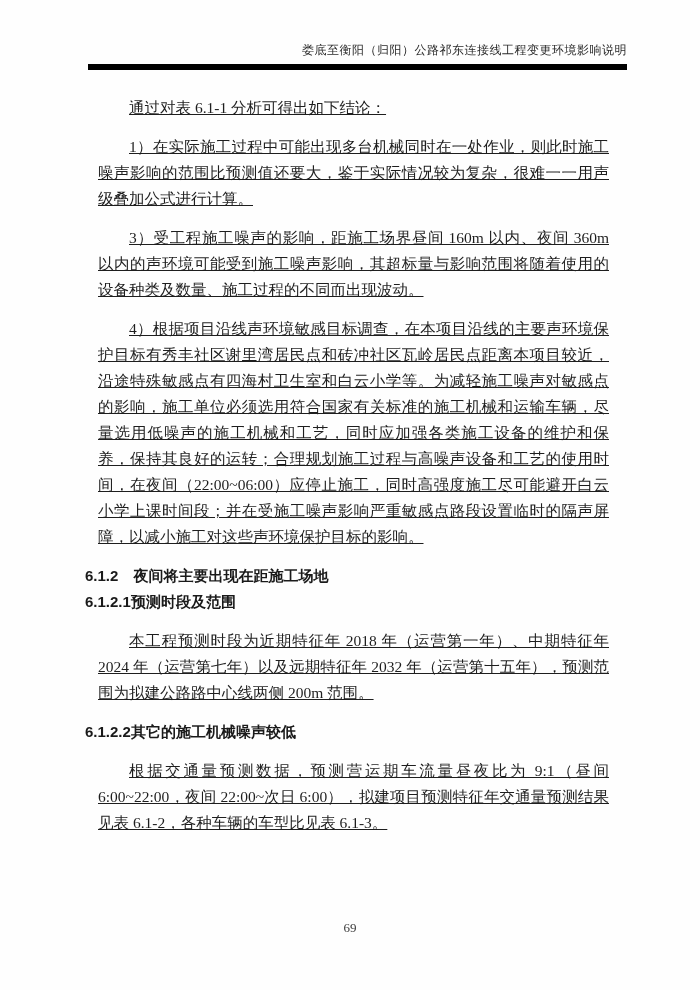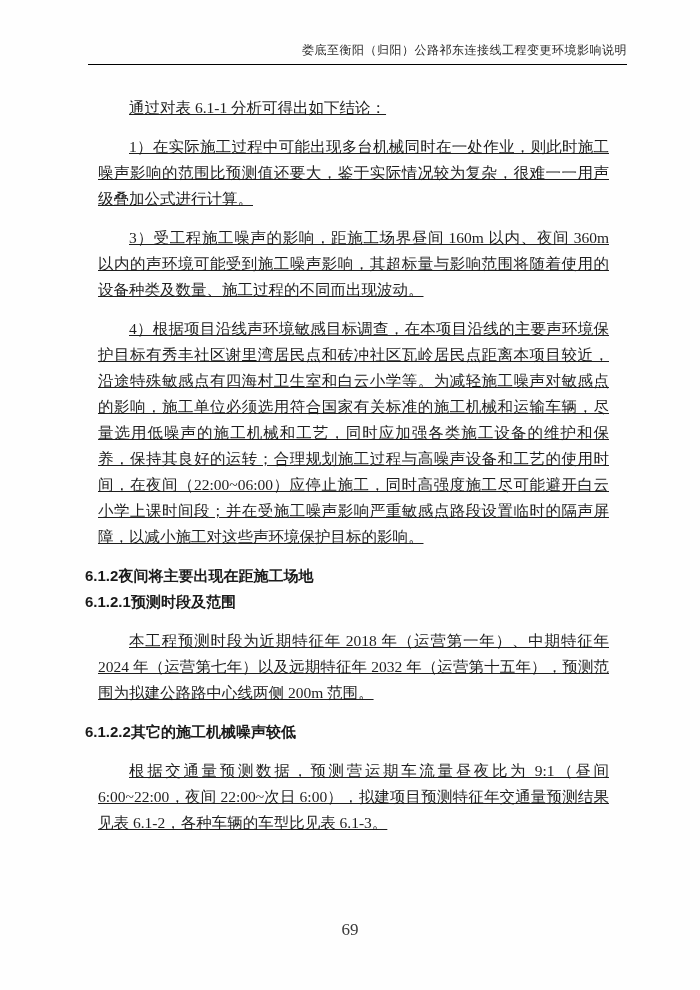--- a/index.html
+++ b/index.html
@@ -19,21 +19,21 @@
   .header {
     position: absolute;
     top: 42px;
     left: 88px;
     width: 539px;
     text-align: right;
     font-size: 12px;
     letter-spacing: 0.5px;
     color: #2a2a2a;
     padding-bottom: 5px;
-    border-bottom: 1px solid #000000;
+    border-bottom: 6px solid #000000;
   }
   .body-text {
     position: absolute;
     top: 82px;
     left: 85px;
     width: 537px;
     font-size: 15.5px;
     line-height: 26px;
     text-align: justify;
   }
@@ -42,29 +42,29 @@
     text-indent: 2em;
     text-decoration: underline;
   }
   .heading {
     font-family: "Liberation Sans", sans-serif;
     font-size: 15px;
     font-weight: 600;
     color: #1a1a1a;
     line-height: 26px;
   }
-  .heading .h-num-2 { }
+  .heading .h-num-2 { margin-right: 15px; }
   .heading .h-num-3 { }
   .footer {
     position: absolute;
     top: 920px;
     left: 0;
     width: 700px;
     text-align: center;
-    font-size: 17px;
+    font-size: 13px;
     color: #3a3a3a;
   }
 </style>
 </head>
 <body>
 
 <div class="page">
 
   <div class="header">
     <span>娄底至衡阳（归阳）公路祁东连接线工程变更环境影响说明</span>

